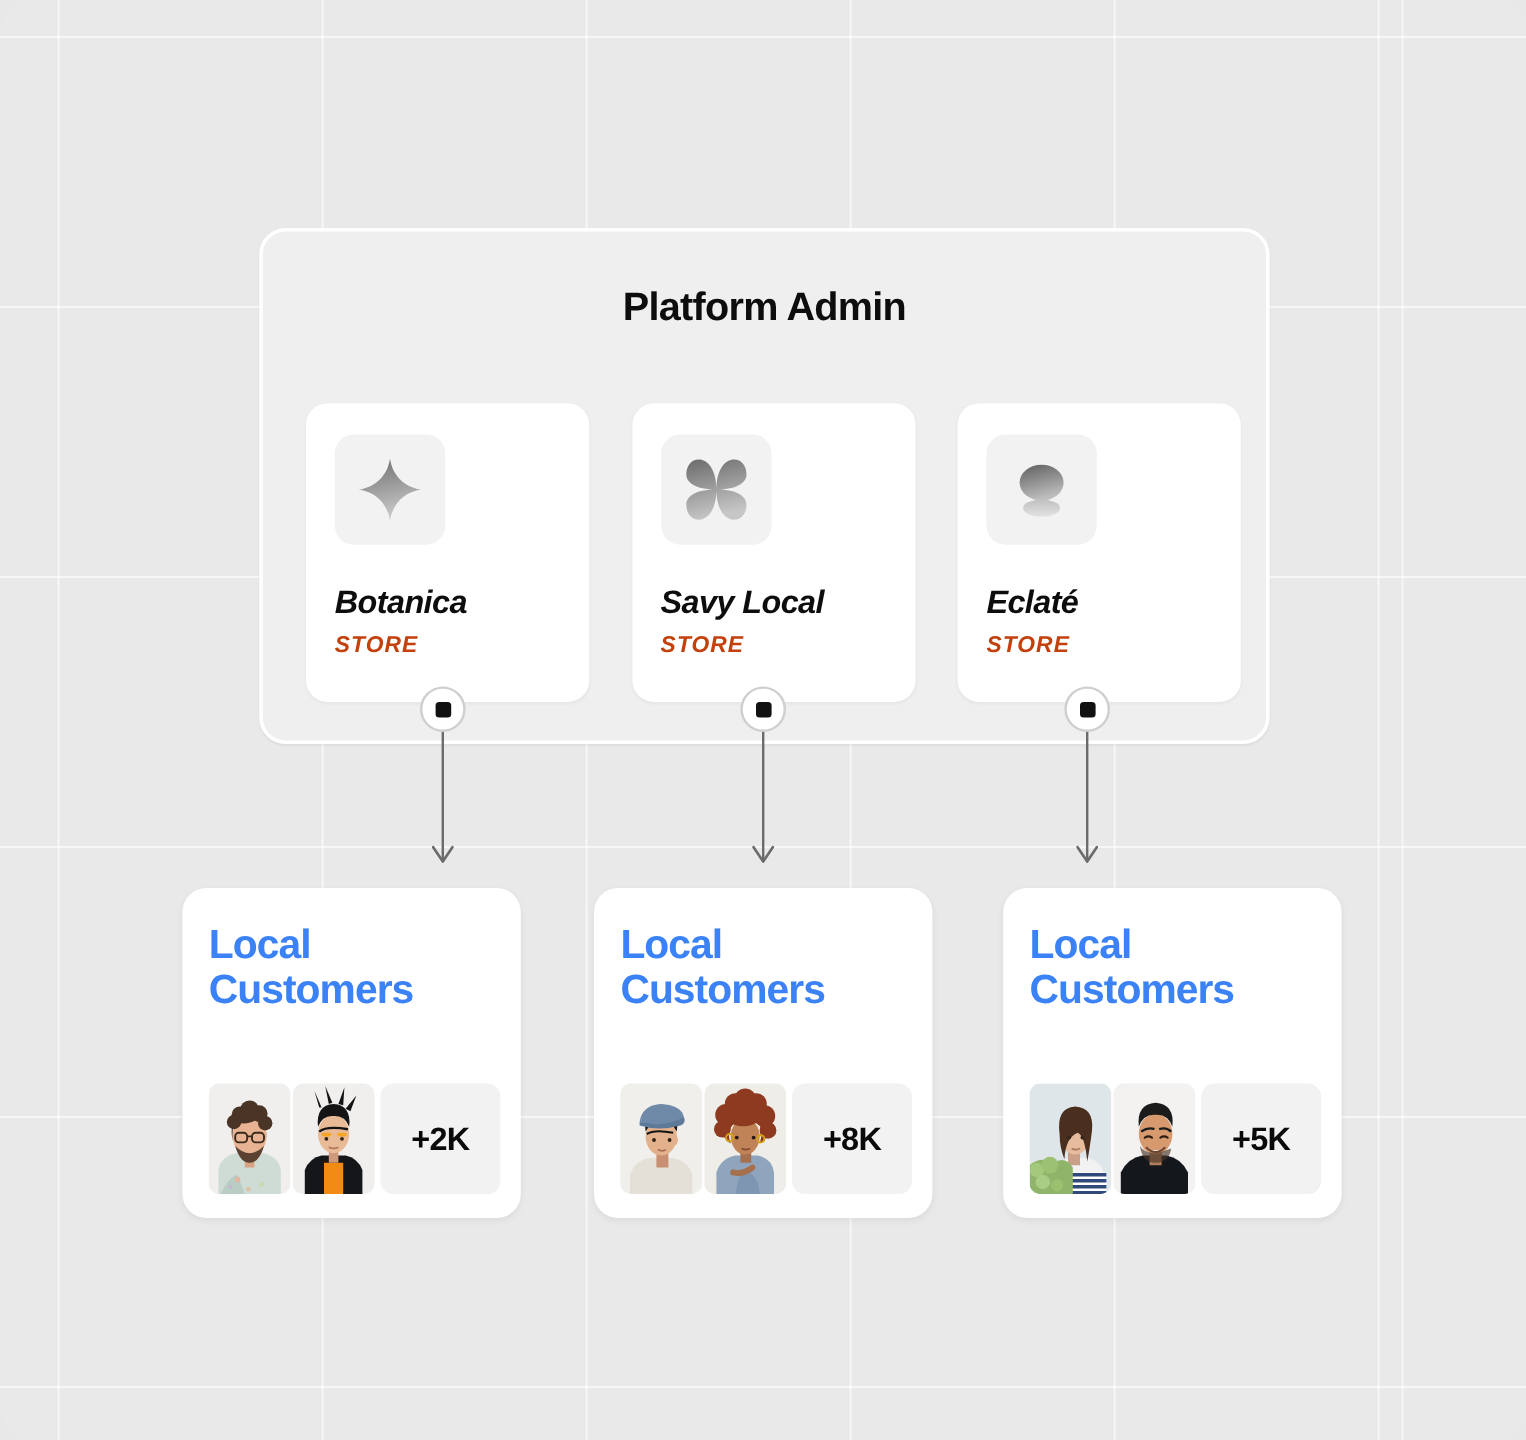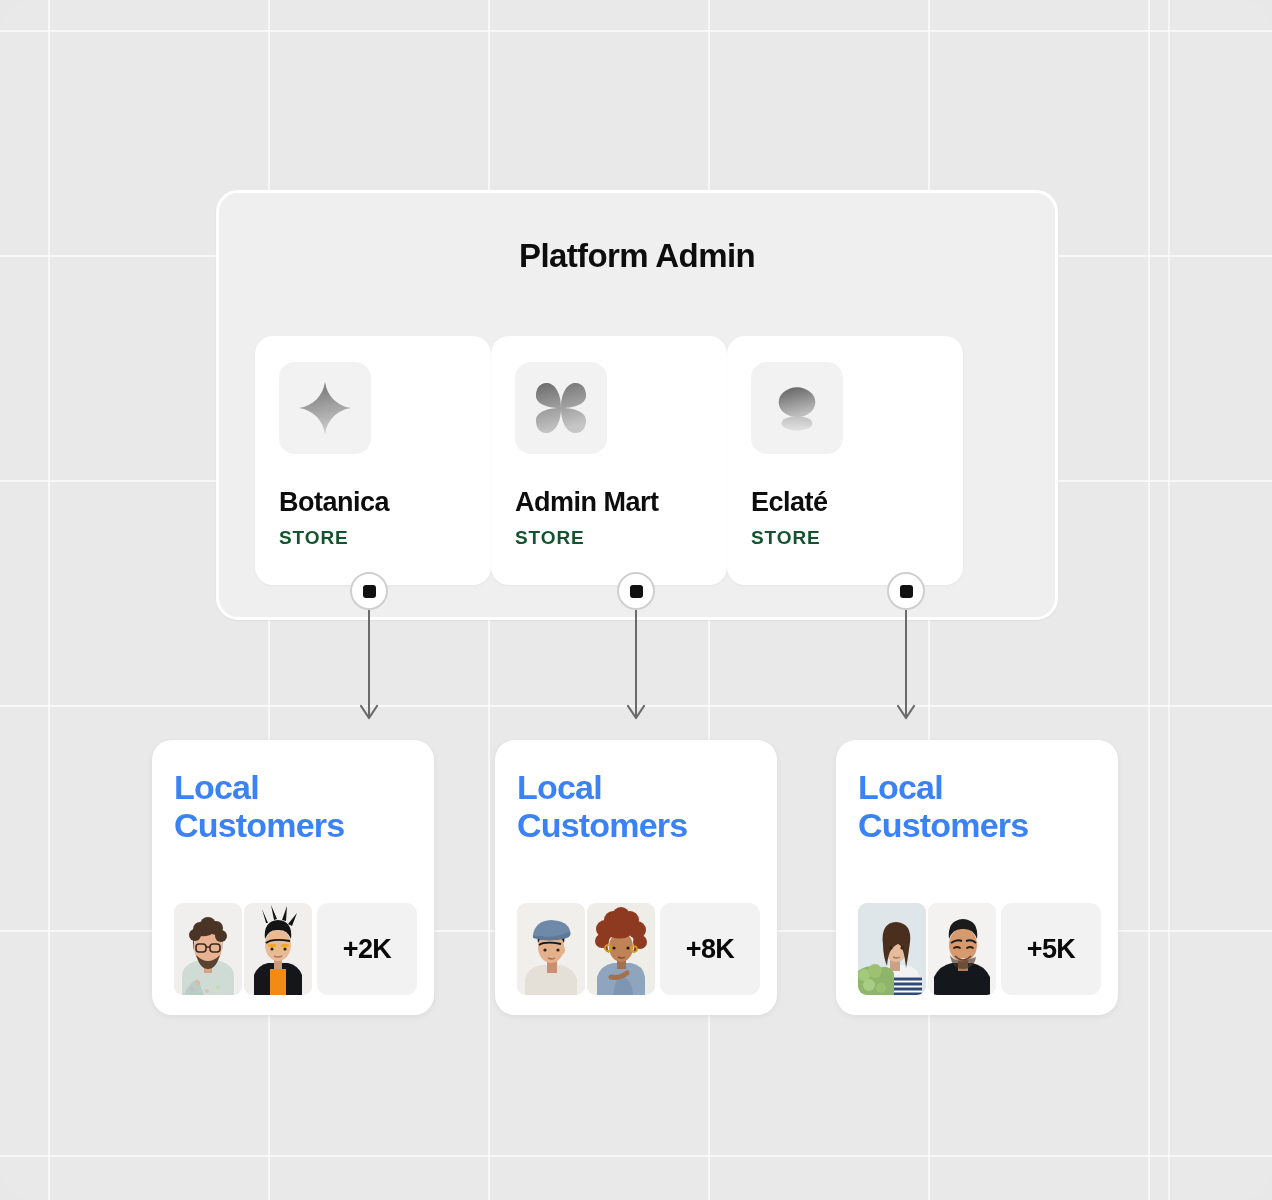--- a/index.html
+++ b/index.html
@@ -62,23 +62,24 @@
     font-weight: 600;
     letter-spacing: -0.6px;
     color: #0d0d0d;
     margin-top: 44px;
   }
 
   #store-row {
     position: absolute;
     left: 36px;
     top: 143px;
-    width: 874px;
+    width: 779px;
     display: flex;
-    justify-content: flex-start;
+    justify-content: space-between;
+    font-style: italic;
   }
 
   .store-card {
     width: 236px;
     height: 249px;
     background: #ffffff;
     border-radius: 18px;
     padding: 26px 24px 0 24px;
     box-shadow: 0 1px 3px rgba(0,0,0,0.045);
     position: relative;
@@ -100,21 +101,21 @@
     font-size: 27px;
     font-weight: 600;
     letter-spacing: -0.5px;
     color: #0d0d0d;
     line-height: 1.1;
   }
   .store-kind {
     font-size: 19px;
     font-weight: 600;
     letter-spacing: 0.9px;
-    color: #14532d;
+    color: #c2410c;
     margin-top: 9px;
   }
 
   
   .connector-dot {
     position: absolute;
     width: 38px;
     height: 38px;
     border-radius: 50%;
     background: #ffffff;
@@ -241,21 +242,21 @@
               <defs>
                 <linearGradient id="gradB" x1="0" y1="0" x2="0.25" y2="1">
                   <stop offset="0%" stop-color="#6b6b6b"></stop>
                   <stop offset="100%" stop-color="#c6c6c6"></stop>
                 </linearGradient>
               </defs>
               <path fill="url(#gradB)" d="M28 28 C28 10 20 2 13 2 C5 2 2 9 2 15 C2 22 10 28 28 28 C10 28 2 34 2 41 C2 47 5 54 13 54 C20 54 28 46 28 28 C28 46 36 54 43 54 C51 54 54 47 54 41 C54 34 46 28 28 28 C46 28 54 22 54 15 C54 9 51 2 43 2 C36 2 28 10 28 28 Z"></path>
             </svg>
           </span>
         </div>
-        <div class="store-name">Admin Mart</div>
+        <div class="store-name">Savy Local</div>
         <div class="store-kind">STORE</div>
       </div>
 
       <div class="store-card">
         <div class="store-logo">
           <span>
             <svg width="54" height="54" viewBox="0 0 56 56">
               <defs>
                 <linearGradient id="gradC" x1="0" y1="0" x2="0.3" y2="1">
                   <stop offset="0%" stop-color="#5f5f5f"></stop>

